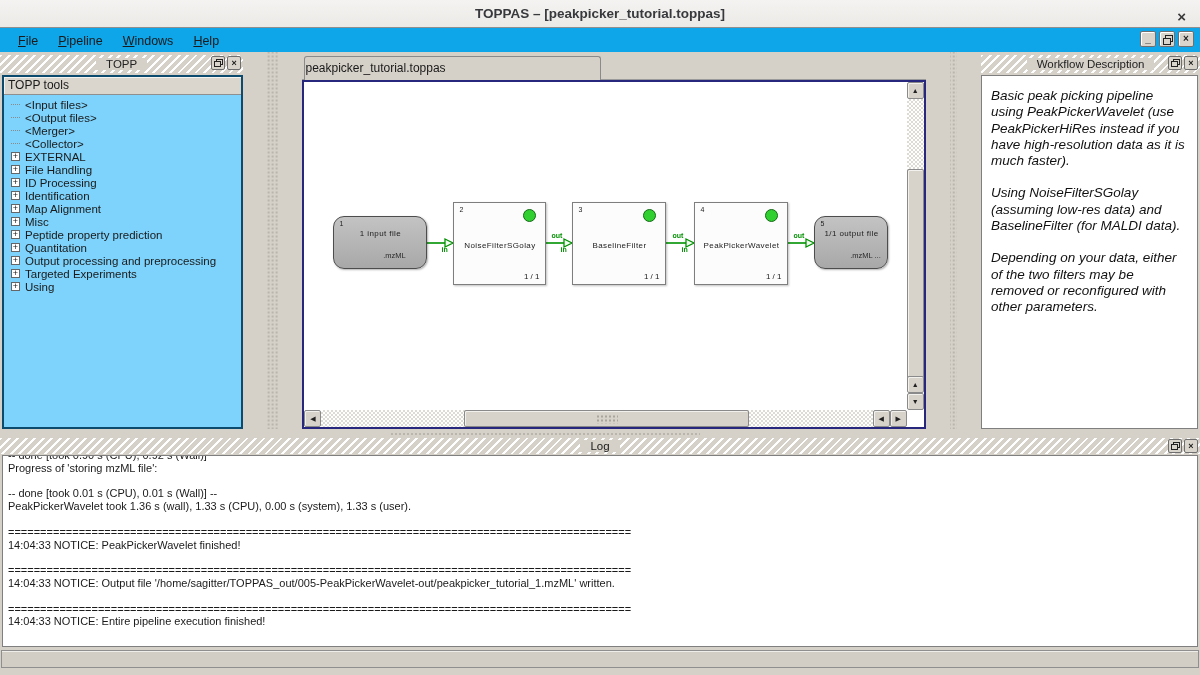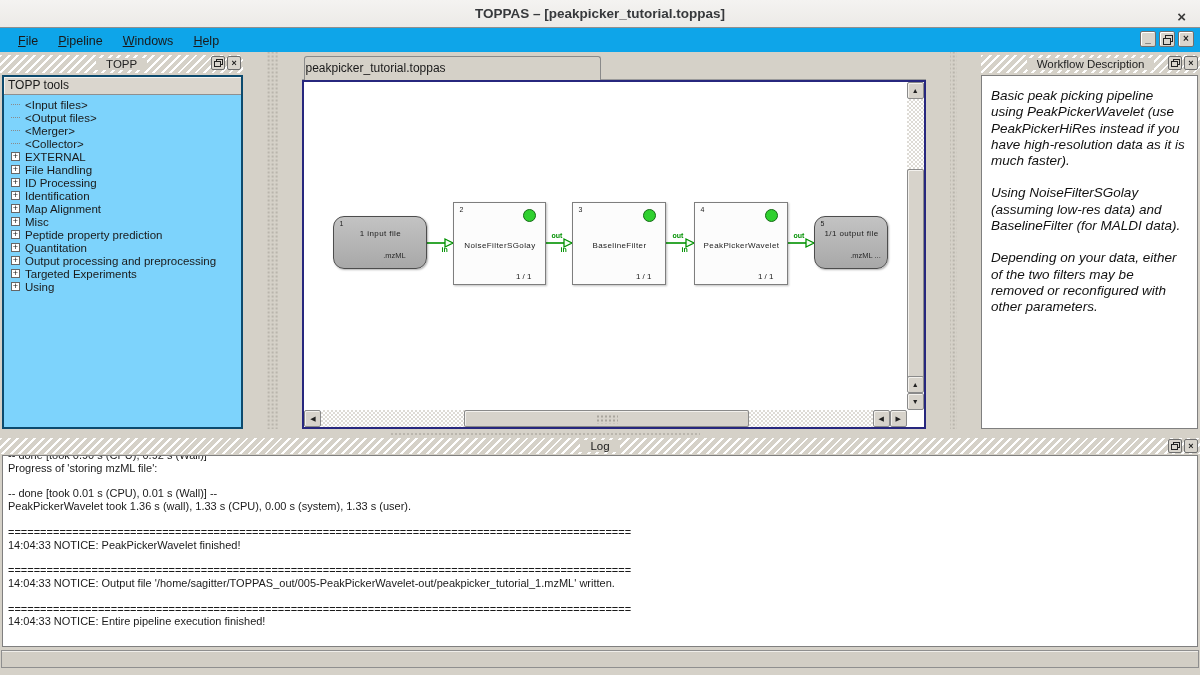--- a/index.html
+++ b/index.html
@@ -63,21 +63,21 @@
   .canvas svg.edges { position:absolute; left:0; top:0; }
 
   .node { position:absolute; font-size:8px; }
   .node.tool { background:#fcfcfc; border:1px solid #7e7e7e; box-shadow:1px 1px 2px rgba(0,0,0,.25); }
   .node.file { background:linear-gradient(#c3c3c3,#a8a8a8); border:1px solid #4d4d4d; border-radius:11px;
     box-shadow:1px 1px 2px rgba(0,0,0,.3); }
   .node .nid { position:absolute; left:5px; top:3px; font-size:7px; color:#222; }
   .node .ntitle { position:absolute; left:0; right:0; top:38px; text-align:center; letter-spacing:.4px; color:#1c1c1c; }
   .node.file .ntitle { top:12px; }
   .node .nsub { position:absolute; left:0; right:0; top:34px; text-align:center; font-size:7.5px; color:#2a2a2a;padding-left:28px; }
-  .node .nprog { position:absolute; right:14px; bottom:3px; font-size:8px; }
+  .node .nprog { position:absolute; right:6px; bottom:3px; font-size:8px; }
   .node .dot { position:absolute; right:9px; top:6px; width:13px; height:13px; border-radius:50%;
     background:#2fd02f; border:1.5px solid #156a15; }
   .edge-lbl { position:absolute; font-size:7px; font-weight:bold; color:#009100; }
 
   
   .sb-track-bg { background:#fff;
     background-image:linear-gradient(45deg,#dedbd5 25%,rgba(0,0,0,0) 25%,rgba(0,0,0,0) 75%,#dedbd5 75%),
                      linear-gradient(45deg,#dedbd5 25%,rgba(0,0,0,0) 25%,rgba(0,0,0,0) 75%,#dedbd5 75%);
     background-size:4px 4px; background-position:0 0,2px 2px; }
   .vscroll { position:absolute; right:0; top:0; bottom:17px; width:17px; }

